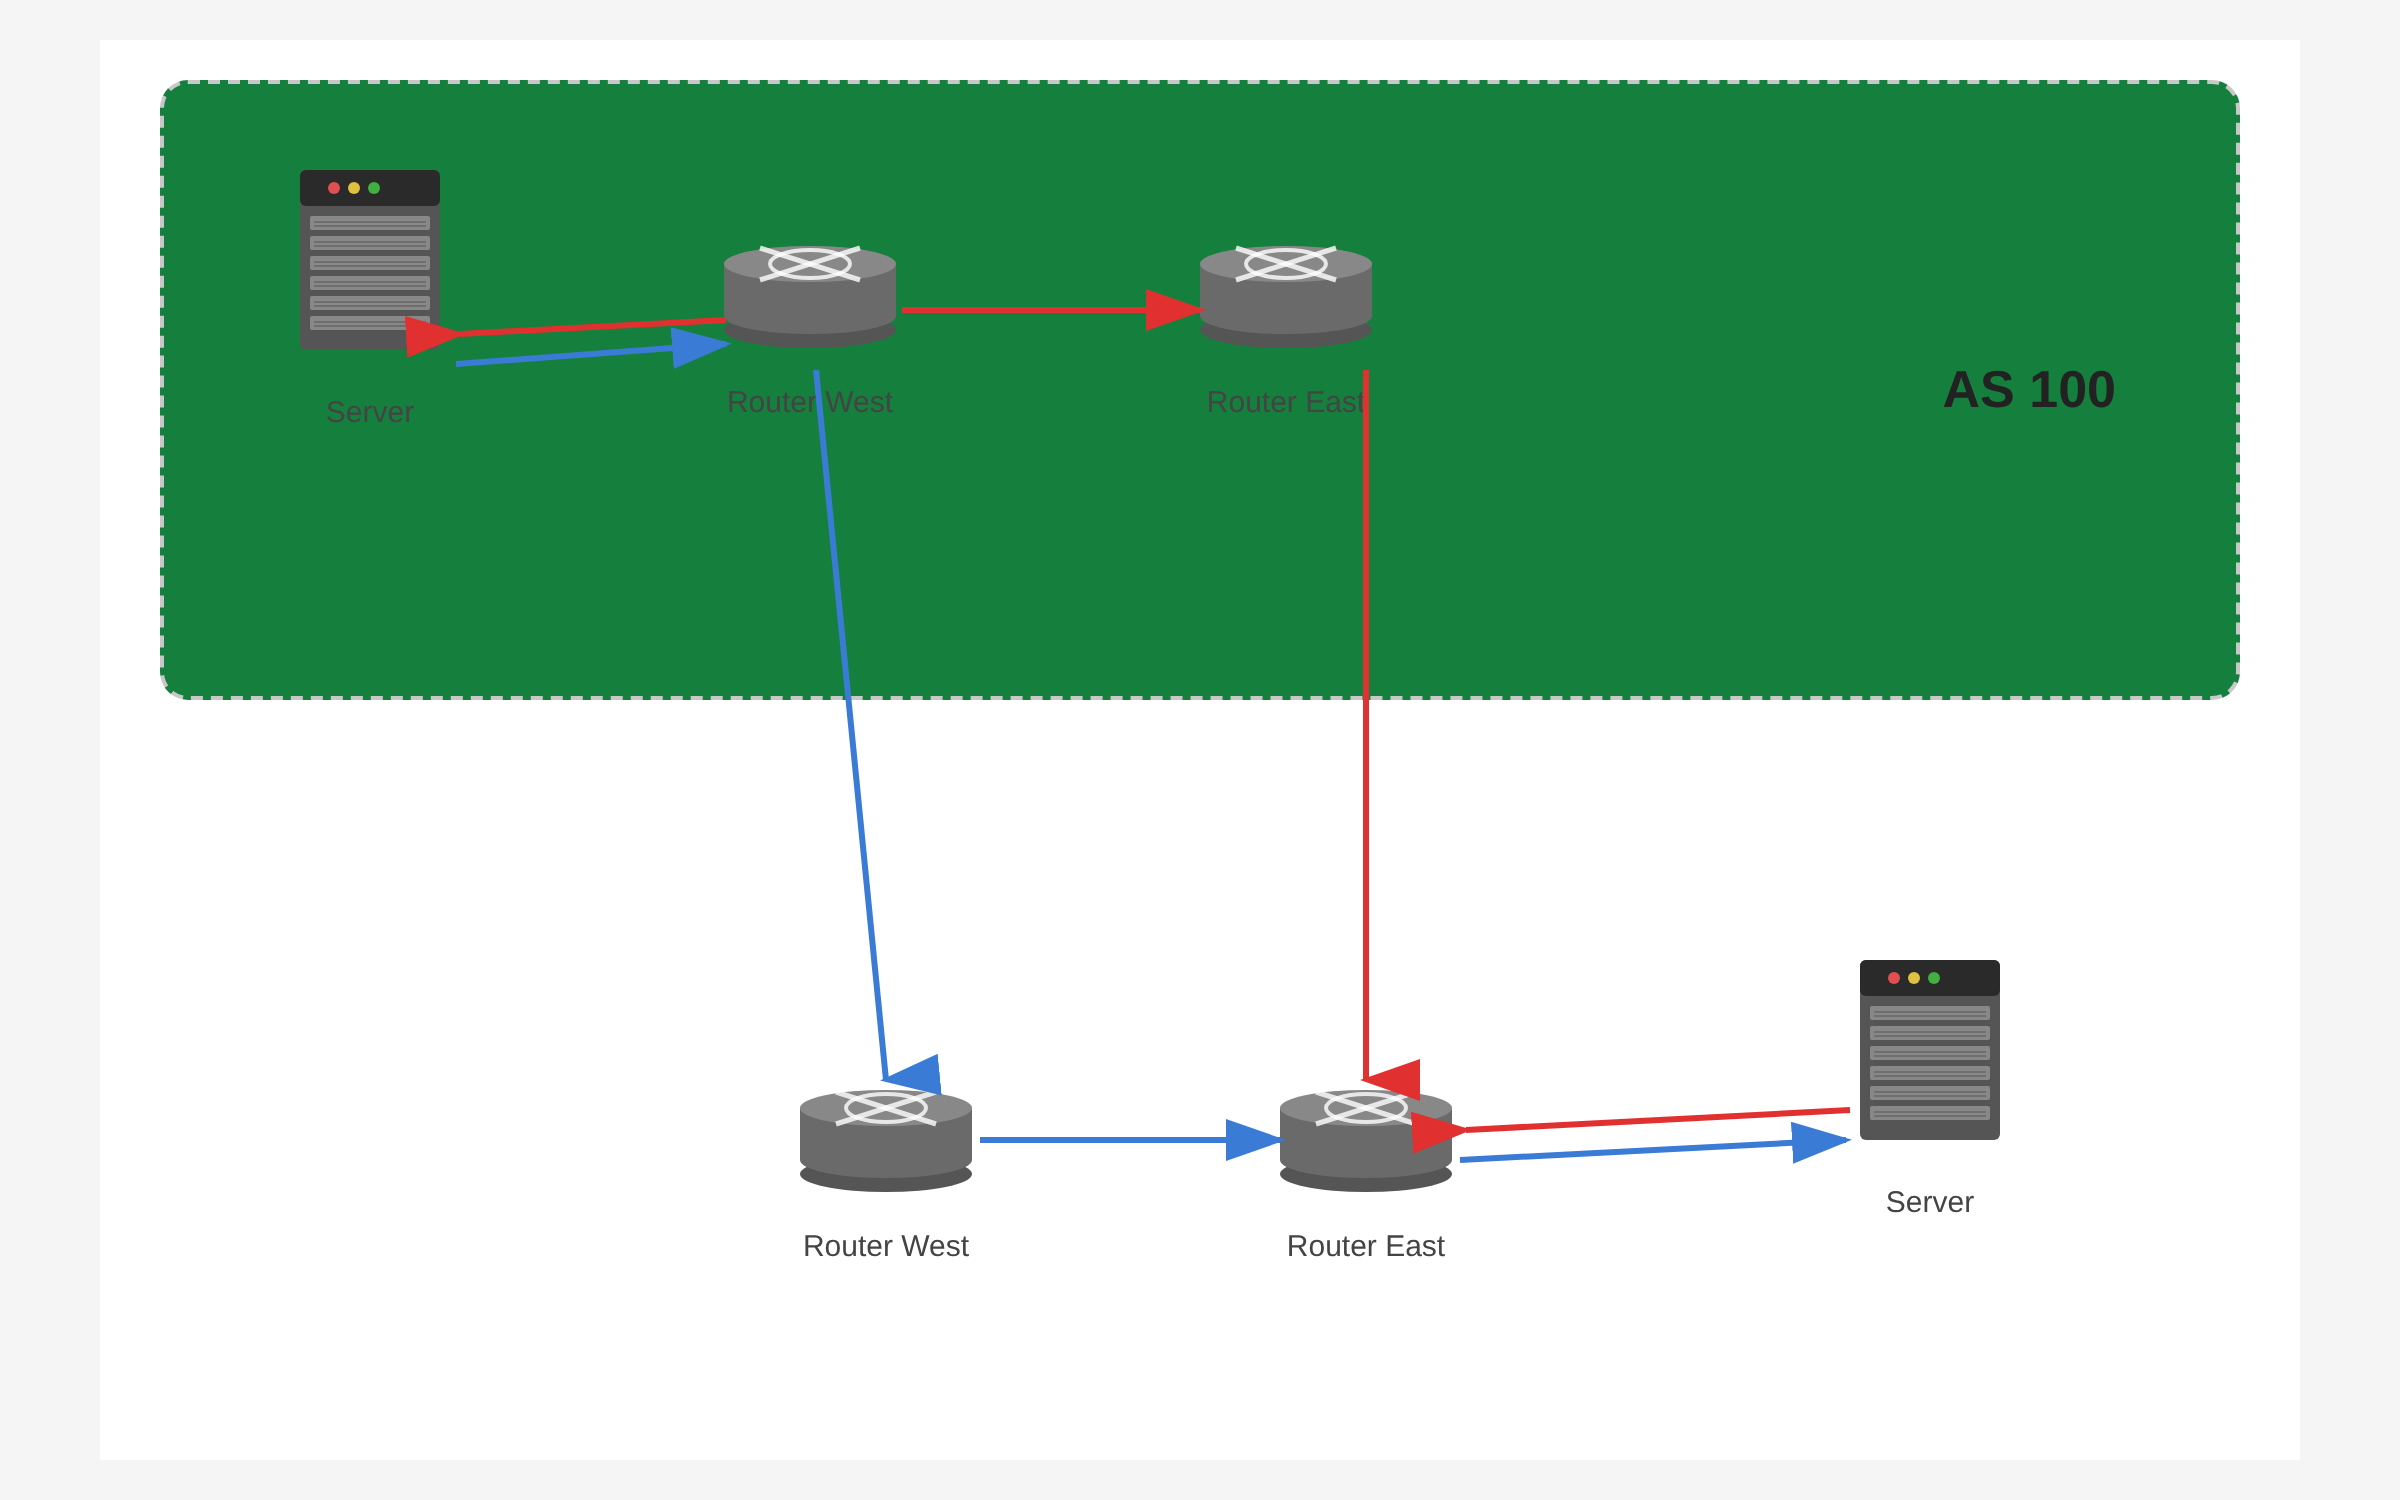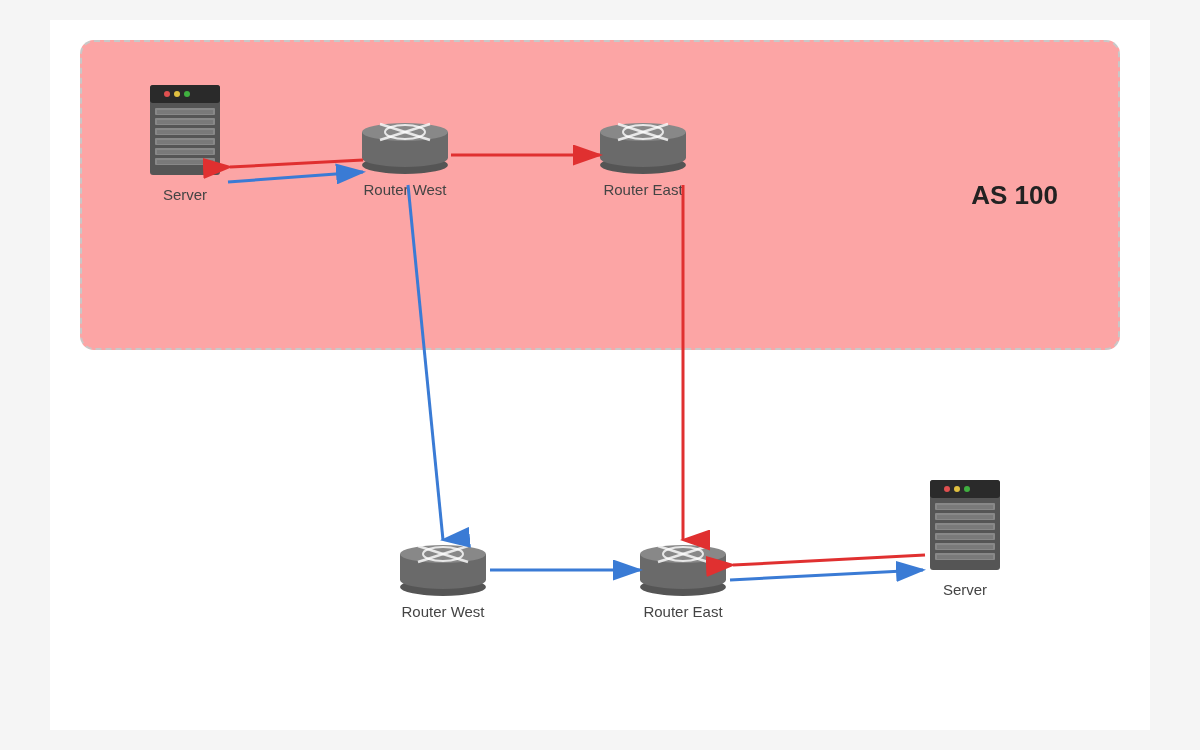--- a/index.html
+++ b/index.html
@@ -16,32 +16,32 @@
     .canvas {
       width: 1100px;
       height: 710px;
       position: relative;
       background: white;
     }
     .box {
       position: absolute;
       border: 2.5px dashed #c8c8c8;
       border-radius: 14px;
-      background: #fca5a5;
+      background: #15803d;
     }
     .as-label {
       font-size: 22px;
       font-weight: 700;
       color: #333;
     }
     .node-label {
       font-size: 15px;
       color: #444;
       text-align: center;
-      margin-top: 6px;
+      margin-top: 18px;
     }
     .node {
       position: absolute;
       display: flex;
       flex-direction: column;
       align-items: center;
     }
 
     
     .server-icon {

